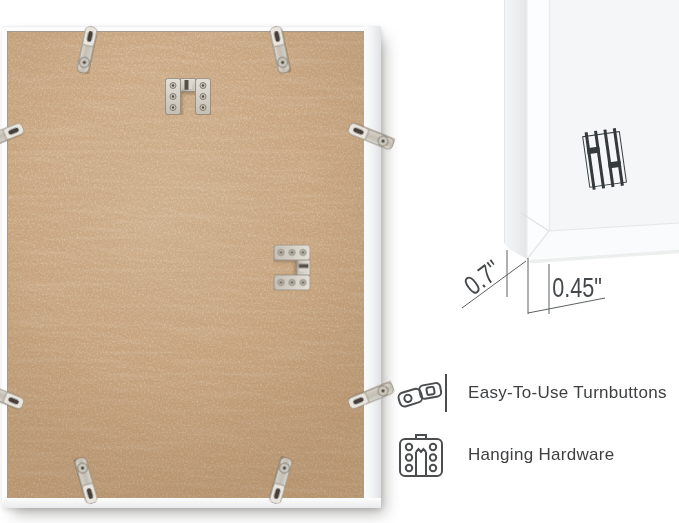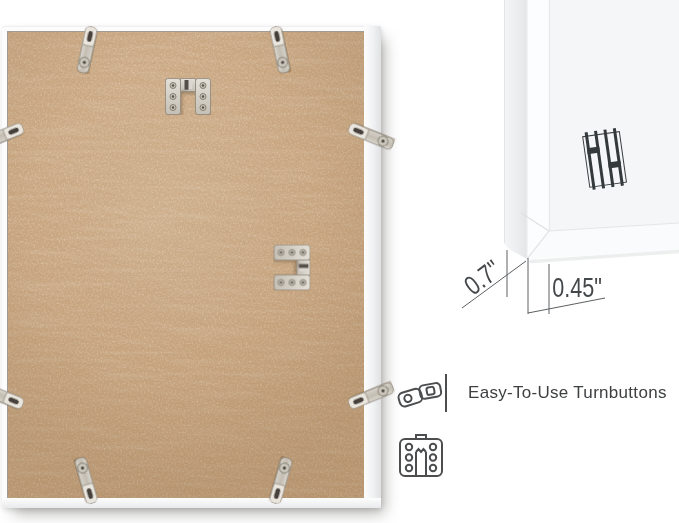--- a/index.html
+++ b/index.html
@@ -227,16 +227,17 @@
           <path d="M30,45 V21"></path>
           <path d="M20,21 l2.5,-3 2.5,3 2.5,-3 2.5,3"></path>
           <circle cx="13" cy="16" r="3.2"></circle>
             <circle cx="13" cy="26.5" r="3.2"></circle>
             <circle cx="13" cy="37" r="3.2"></circle>
           <circle cx="37" cy="16" r="3.2"></circle>
             <circle cx="37" cy="26.5" r="3.2"></circle>
             <circle cx="37" cy="37" r="3.2"></circle>
         </g>
       </svg>
+      <div class="feature-label">Hanging Hardware</div>
     </div>
   </div>
 
 </div>
 
 </body></html>

